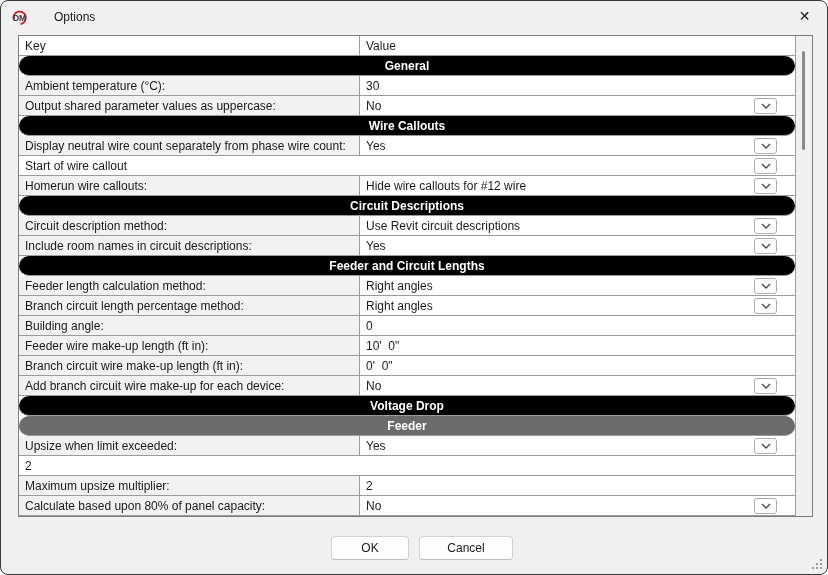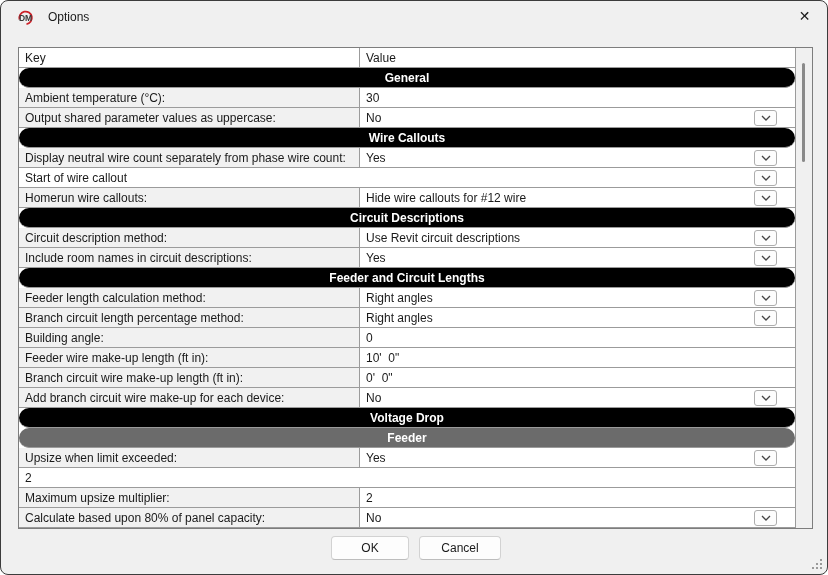--- a/index.html
+++ b/index.html
@@ -2,30 +2,30 @@
 <html><head>
 <meta charset="utf-8">
 <style>
   html,body{margin:0;padding:0;background:#ffffff;font-family:"Liberation Sans",sans-serif;}
   .window{
     position:relative;width:828px;height:575px;box-sizing:border-box;
     background:#f0f0f0;border:1.5px solid #3c3c3c;border-radius:8px;overflow:hidden;
   }
   
   .titlebar{position:absolute;left:0;top:0;right:0;height:32px;display:flex;align-items:center;}
-  .app-icon{margin-left:16px;width:17px;height:17px;display:inline-block;}
-  .title-text{margin-left:14px;font-size:12px;color:#1a1a1a;}
+  .app-icon{margin-left:10px;width:17px;height:17px;display:inline-block;}
+  .title-text{margin-left:26px;font-size:12px;color:#1a1a1a;}
   .close-btn{
     position:absolute;right:0;top:0;width:45px;height:31px;border:none;background:transparent;
     font-size:14px;color:#1a1a1a;cursor:default;border-top-right-radius:8px;line-height:31px;padding:0;
     font-family:"Liberation Sans",sans-serif;
   }
   
   .table-outer{
-    position:absolute;left:17px;top:46px;width:795px;height:482px;box-sizing:border-box;
+    position:absolute;left:17px;top:34px;width:795px;height:482px;box-sizing:border-box;
     border:1px solid #7d7d7d;background:#ffffff;display:flex;
   }
   .table-content{width:777px;}
   .trow{display:flex;height:20px;box-sizing:border-box;border-bottom:1px solid #9b9b9b;font-size:12px;}
   .cell{box-sizing:border-box;display:flex;align-items:center;overflow:hidden;white-space:nowrap;}
   .cell.key{width:341px;border-right:1px solid #9b9b9b;padding:0 4px 0 6px;background:#f1f1f1;color:#1a1a1a;}
   .cell.val{flex:1;padding:0 18px 0 6px;background:#ffffff;color:#1a1a1a;justify-content:space-between;}
   .header-row .cell.key{background:#ffffff;}
   .vtext{white-space:pre;}
   .trow.section{align-items:center;justify-content:center;color:#ffffff;font-weight:bold;border-radius:10px;}
@@ -38,21 +38,21 @@
   
   .scrollbar{width:16px;background:#f0f0f0;border-left:1px solid #9b9b9b;position:relative;}
   .scroll-thumb{position:absolute;left:6px;top:15px;width:3px;height:99px;background:#8a8a8a;border-radius:2px;}
   
   .btn{
     position:absolute;top:535px;height:24px;box-sizing:border-box;border:1px solid #d2d2d2;
     border-bottom-color:#bdbdbd;border-radius:4px;background:#fdfdfd;font-size:12px;color:#1a1a1a;
     font-family:"Liberation Sans",sans-serif;cursor:default;
   }
   .ok-btn{left:330px;width:78px;}
-  .cancel-btn{left:418px;width:82px;}
+  .cancel-btn{left:418px;width:94px;}
   .resize-grip{
     position:absolute;right:4px;bottom:4px;width:12px;height:12px;
     background:
       radial-gradient(circle at 10px 2px,  #9a9a9a 1px, transparent 1.4px),
       radial-gradient(circle at 10px 6px,  #9a9a9a 1px, transparent 1.4px),
       radial-gradient(circle at 6px  6px,  #9a9a9a 1px, transparent 1.4px),
       radial-gradient(circle at 10px 10px, #9a9a9a 1px, transparent 1.4px),
       radial-gradient(circle at 6px  10px, #9a9a9a 1px, transparent 1.4px),
       radial-gradient(circle at 2px  10px, #9a9a9a 1px, transparent 1.4px);
   }

